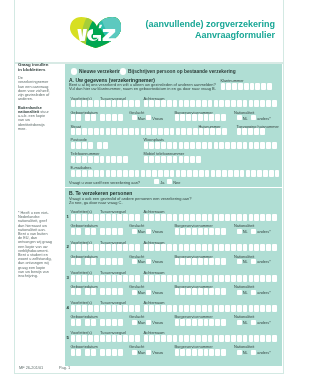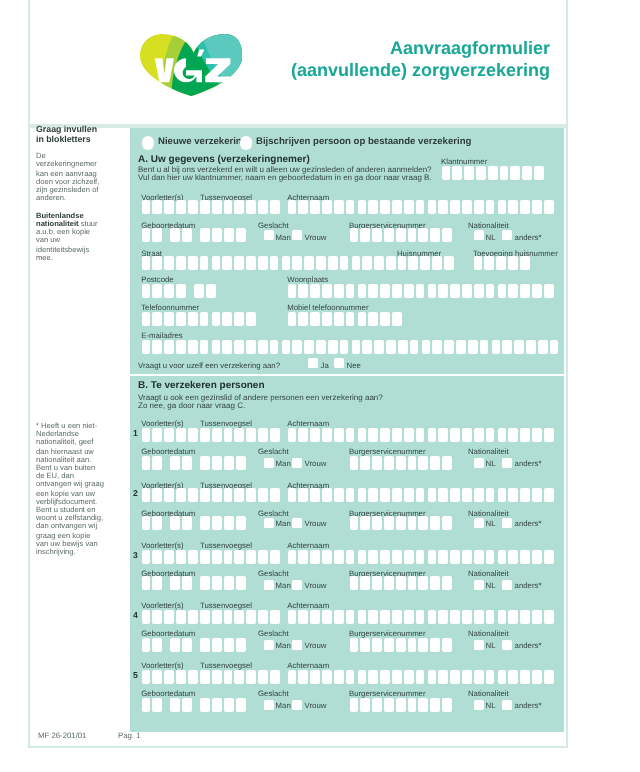--- a/index.html
+++ b/index.html
@@ -67,22 +67,22 @@
     <g fill="#ffffff">
       <path d="M74 121 L112 121 L122 200 L132 121 L170 121 L147 241 L97 241 Z"></path>
       <path d="M230 121 a60 60 0 1 0 0 120 a60 60 0 0 0 52 -30 l0 30 l28 0 l0 -60 l-80 0 l0 26 l44 0 a32 32 0 1 1 -44 -42 Z"></path>
       <path d="M296 78 l26 0 l-16 34 l-20 0 Z"></path>
       <path d="M330 121 L452 121 L452 150 L386 212 L452 212 L452 241 L326 241 L326 212 L392 150 L330 150 Z"></path>
     </g>
   </svg>
 </div>
 
 <div class="title">
+  <div>(aanvullende) zorgverzekering</div>
   <div>Aanvraagformulier</div>
-  <div>(aanvullende) zorgverzekering</div>
 </div>
 
 <div class="toprule"></div>
 
 <div class="side">
   <h3>Graag invullen in blokletters</h3>
   <p>De verzekeringnemer kan een aanvraag doen voor zichzelf, zijn gezinsleden of anderen.</p>
   <p class="sp"><b>Buitenlandse nationaliteit</b><span> stuur a.u.b. een kopie van uw identiteitsbewijs mee.</span></p>
 </div>
 <div class="sidenote">* Heeft u een niet-Nederlandse nationaliteit, geef dan hiernaast uw nationaliteit aan. Bent u van buiten de EU, dan ontvangen wij graag een kopie van uw verblijfsdocument. Bent u student en woont u zelfstandig, dan ontvangen wij graag een kopie van uw bewijs van inschrijving.</div>

